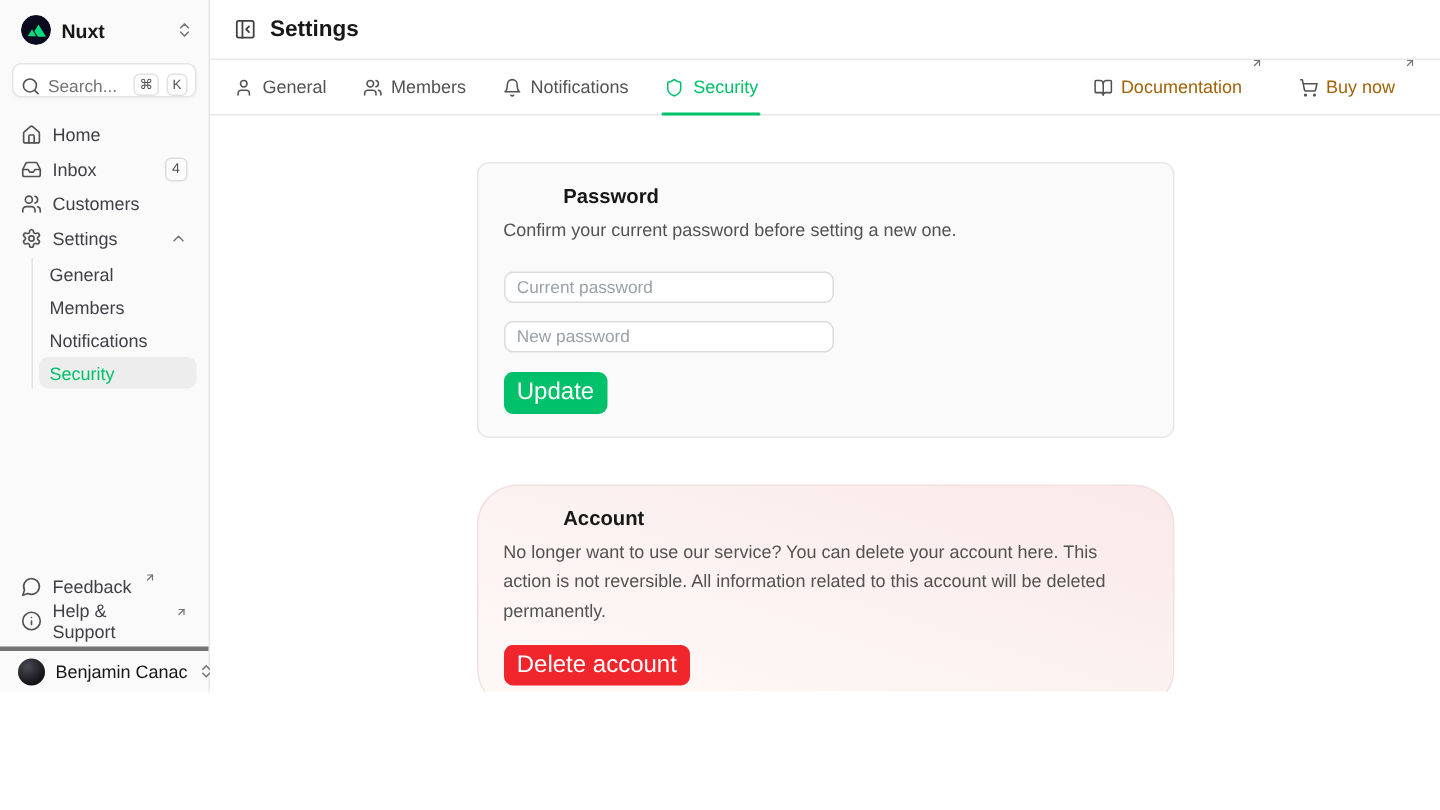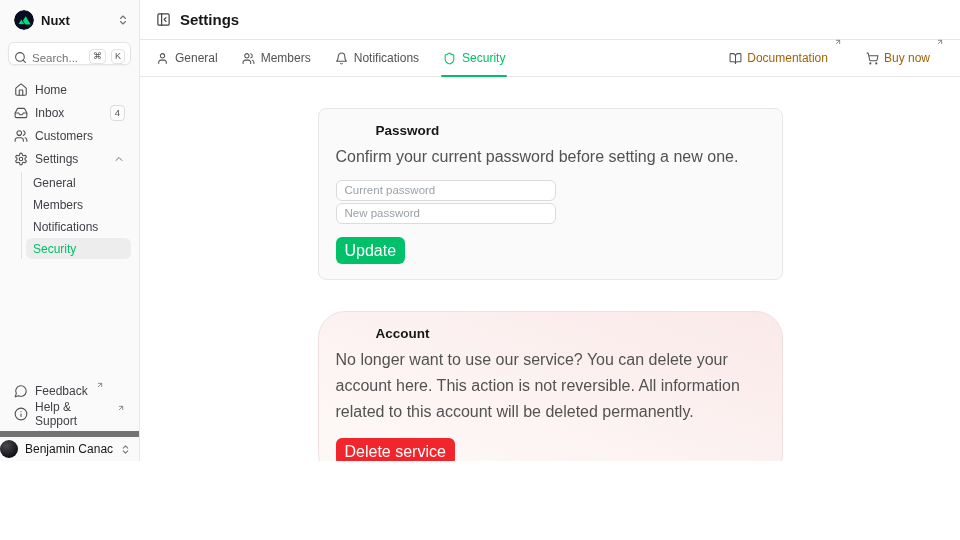--- a/index.html
+++ b/index.html
@@ -54,21 +54,21 @@
   .sub-item {
     padding:4px 7px; border-radius:6px; color:#3f3f46;
     font-size:12px; cursor:pointer; height:21px; display:flex; align-items:center;
   }
   .sub-item.active { background:#ededed; color:#00c16a; font-weight:500; }
 
   .sb-spacer { flex:1; }
   .sb-footer { padding:4px 8px 6px; display:flex; flex-direction:column; gap:1px; }
   .ext-arrow { color:#737373; margin-left:1px; align-self:flex-start; margin-top:-2px; display:flex; }
   .sb-user {
-    border-top:6px solid #737373; padding:0 10px 0 0; height:30px;
+    border-top:3px solid #737373; padding:0 10px 0 12px; height:30px;
     display:flex; align-items:center; gap:7px; cursor:pointer;
   }
   .avatar {
     width:18px; height:18px; border-radius:50%; flex:0 0 18px;
     background:radial-gradient(circle at 35% 30%, #4a4a52, #121217 70%);
   }
   .user-name { font-size:12px; font-weight:500; color:#171717; flex:1; white-space:nowrap; }
 
   
   .main { flex:1; display:flex; flex-direction:column; background:#fff; min-width:0; }
@@ -105,27 +105,27 @@
   .card {
     width:465px; margin:31px auto 0; border:1px solid #e7e7e7;
     border-radius:8px; padding:14px 17px 15px; background:#fafafa;
   }
   .card.danger {
     background:linear-gradient(to top right, #fdf7f6 20%, #fae9e9 100%);
     border-color:#f1e0e0;
     border-radius:27px;
   }
   .card-title { font-size:13.5px; font-weight:700; color:#171717; margin:0;padding-left:40px; }
-  .card-desc { font-size:16px; color:#525252; margin:6px 0 0; line-height:1.62; }
+  .card-desc { font-size:12px; color:#525252; margin:6px 0 0; line-height:1.62; }
   .inp {
     display:block; width:220px; height:21px; border:1px solid #dbdbdb;
     border-radius:6px; background:#fff; padding:0 8px; font-size:11.5px;
-    color:#171717; margin-top:10px; outline:none; font-family:inherit;
-  }
-  .inp + .inp { margin-top:2px; }
+    color:#171717; margin-top:18px; outline:none; font-family:inherit;
+  }
+  .inp + .inp { margin-top:12px; }
   .inp::placeholder { color:#9ba1a8; }
   .btn {
     display:inline-block; border:none; border-radius:6px; padding:4px 9px;
     font-size:16px; font-weight:500; color:#fff; margin-top:13px;
     font-family:inherit; cursor:pointer; line-height:1.2;
   }
   .btn.primary { background:#00c16a; }
   .btn.danger-btn { background:#f1262d; }
 
   svg { display:block; }
@@ -362,18 +362,18 @@
         <h2 class="card-title">Password</h2>
         <p class="card-desc">Confirm your current password before setting a new one.</p>
         <input class="inp" type="password" placeholder="Current password" style="">
         <input class="inp" type="password" placeholder="New password" style="">
         <button class="btn primary">Update</button>
       </section>
 
       <section class="card danger">
         <h2 class="card-title">Account</h2>
         <p class="card-desc">No longer want to use our service? You can delete your account here. This action is not reversible. All information related to this account will be deleted permanently.</p>
-        <button class="btn danger-btn">Delete service</button>
+        <button class="btn danger-btn">Delete account</button>
       </section>
 
     </div>
   </main>
 </div>
 
 </body></html>

